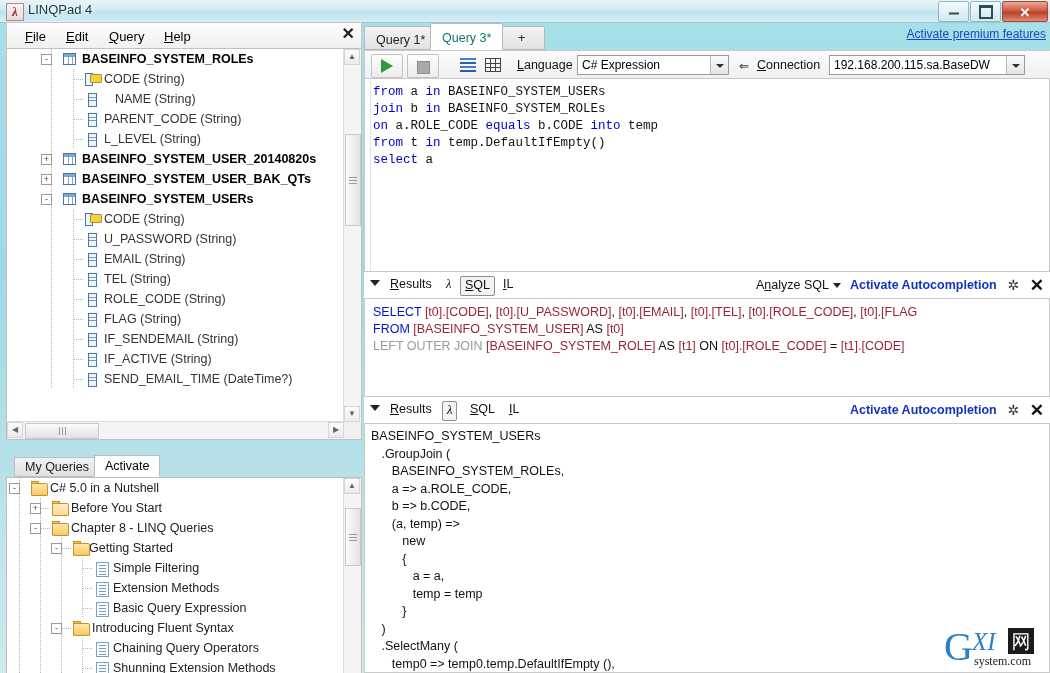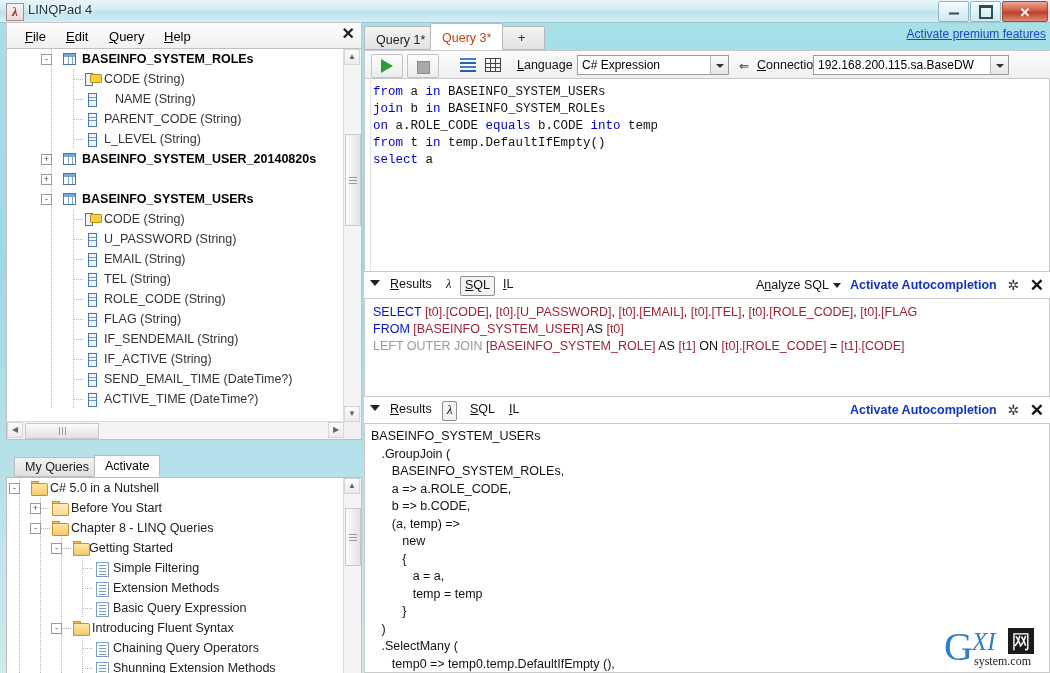--- a/index.html
+++ b/index.html
@@ -113,21 +113,21 @@
   .docico::before{content:"";position:absolute;left:2px;top:2px;right:2px;height:1px;background:#6f9ccb;
     box-shadow:0 3px 0 #6f9ccb,0 6px 0 #6f9ccb,0 9px 0 #6f9ccb;}
 
   
   .rightcol{position:absolute;left:364px;top:22px;width:686px;height:651px;}
   .qtabs{position:absolute;left:0;top:0;width:686px;height:28px;}
   .qtab{position:absolute;top:4px;height:24px;line-height:23px;padding:2px 11px;font-size:12.5px;
     border:1px solid #b9b9b9;box-sizing:border-box;
     background:linear-gradient(to bottom,#f4f4f4,#e2e2e2);color:#222;border-radius:2px 2px 0 0;}
   .qtab.active{top:1px;height:27px;line-height:25px;background:#fff;border-bottom-color:#fff;
-    color:#c2410c;z-index:4;}
+    color:#0f766e;z-index:4;}
   .premium{position:absolute;right:4px;top:5px;font-size:12px;color:#1b48c4;
     text-decoration:underline;}
 
   .toolbar{position:absolute;left:0;top:28px;width:738px;height:28px;
     background:linear-gradient(to bottom,#fbfbfb,#eef0f1);border:1px solid #c9c9c9;
     border-bottom:none;box-sizing:border-box;}
   .tb-btn{position:absolute;top:3px;width:30px;height:22px;border:1px solid #c3c3c3;border-radius:2px;
     background:linear-gradient(to bottom,#fdfdfd,#ececec);}
   .play{position:absolute;left:9px;top:4px;width:0;height:0;border-left:12px solid #2f9b3a;
     border-top:7px solid transparent;border-bottom:7px solid transparent;}
@@ -237,35 +237,34 @@
       <div class="treescroll" id="treescroll">
           <div class="tnode tbl"><span class="dots" style="left: 44px;"></span><i class="twist" style="left: 34px;">-</i><span class="gridico" style="left: 56px;"></span><span class="lbl" style="margin-left: 75px; display: inline-block;">BASEINFO_SYSTEM_ROLEs</span></div>
           <div class="tnode"><span class="dots" style="left: 44px;"></span><span class="dots" style="left: 66px;"></span><span class="elbow" style="left: 67px; top: 10px; width: 9px;"></span><span class="keyico" style="left: 78px;">
               <span class="c"></span>
               <span class="k"></span>
             </span><span class="lbl" style="margin-left: 97px; display: inline-block;">CODE (String)</span></div>
           <div class="tnode"><span class="dots" style="left: 44px;"></span><span class="dots" style="left: 66px;"></span><span class="elbow" style="left: 67px; top: 10px; width: 9px;"></span><span class="colico" style="left: 81px;"></span><span class="lbl" style="margin-left: 108px; display: inline-block;">NAME (String)</span></div>
           <div class="tnode"><span class="dots" style="left: 44px;"></span><span class="dots" style="left: 66px;"></span><span class="elbow" style="left: 67px; top: 10px; width: 9px;"></span><span class="colico" style="left: 81px;"></span><span class="lbl" style="margin-left: 97px; display: inline-block;">PARENT_CODE (String)</span></div>
           <div class="tnode"><span class="dots" style="left: 44px;"></span><span class="dots" style="left: 66px;"></span><span class="elbow" style="left: 67px; top: 10px; width: 9px;"></span><span class="colico" style="left: 81px;"></span><span class="lbl" style="margin-left: 97px; display: inline-block;">L_LEVEL (String)</span></div>
           <div class="tnode tbl"><span class="dots" style="left: 44px;"></span><i class="twist" style="left: 34px;">+</i><span class="gridico" style="left: 56px;"></span><span class="lbl" style="margin-left: 75px; display: inline-block;">BASEINFO_SYSTEM_USER_20140820s</span></div>
-          <div class="tnode tbl"><span class="dots" style="left: 44px;"></span><i class="twist" style="left: 34px;">+</i><span class="gridico" style="left: 56px;"></span></div>
+          <div class="tnode tbl"><span class="dots" style="left: 44px;"></span><i class="twist" style="left: 34px;">+</i><span class="gridico" style="left: 56px;"></span><span class="lbl" style="margin-left: 75px; display: inline-block;">BASEINFO_SYSTEM_USER_BAK_QTs</span></div>
           <div class="tnode tbl"><span class="dots" style="left: 44px;"></span><i class="twist" style="left: 34px;">-</i><span class="gridico" style="left: 56px;"></span><span class="lbl" style="margin-left: 75px; display: inline-block;">BASEINFO_SYSTEM_USERs</span></div>
           <div class="tnode"><span class="dots" style="left: 44px;"></span><span class="dots" style="left: 66px;"></span><span class="elbow" style="left: 67px; top: 10px; width: 9px;"></span><span class="keyico" style="left: 78px;">
               <span class="c"></span>
               <span class="k"></span>
             </span><span class="lbl" style="margin-left: 97px; display: inline-block;">CODE (String)</span></div>
           <div class="tnode"><span class="dots" style="left: 44px;"></span><span class="dots" style="left: 66px;"></span><span class="elbow" style="left: 67px; top: 10px; width: 9px;"></span><span class="colico" style="left: 81px;"></span><span class="lbl" style="margin-left: 97px; display: inline-block;">U_PASSWORD (String)</span></div>
           <div class="tnode"><span class="dots" style="left: 44px;"></span><span class="dots" style="left: 66px;"></span><span class="elbow" style="left: 67px; top: 10px; width: 9px;"></span><span class="colico" style="left: 81px;"></span><span class="lbl" style="margin-left: 97px; display: inline-block;">EMAIL (String)</span></div>
           <div class="tnode"><span class="dots" style="left: 44px;"></span><span class="dots" style="left: 66px;"></span><span class="elbow" style="left: 67px; top: 10px; width: 9px;"></span><span class="colico" style="left: 81px;"></span><span class="lbl" style="margin-left: 97px; display: inline-block;">TEL (String)</span></div>
           <div class="tnode"><span class="dots" style="left: 44px;"></span><span class="dots" style="left: 66px;"></span><span class="elbow" style="left: 67px; top: 10px; width: 9px;"></span><span class="colico" style="left: 81px;"></span><span class="lbl" style="margin-left: 97px; display: inline-block;">ROLE_CODE (String)</span></div>
           <div class="tnode"><span class="dots" style="left: 44px;"></span><span class="dots" style="left: 66px;"></span><span class="elbow" style="left: 67px; top: 10px; width: 9px;"></span><span class="colico" style="left: 81px;"></span><span class="lbl" style="margin-left: 97px; display: inline-block;">FLAG (String)</span></div>
           <div class="tnode"><span class="dots" style="left: 44px;"></span><span class="dots" style="left: 66px;"></span><span class="elbow" style="left: 67px; top: 10px; width: 9px;"></span><span class="colico" style="left: 81px;"></span><span class="lbl" style="margin-left: 97px; display: inline-block;">IF_SENDEMAIL (String)</span></div>
           <div class="tnode"><span class="dots" style="left: 44px;"></span><span class="dots" style="left: 66px;"></span><span class="elbow" style="left: 67px; top: 10px; width: 9px;"></span><span class="colico" style="left: 81px;"></span><span class="lbl" style="margin-left: 97px; display: inline-block;">IF_ACTIVE (String)</span></div>
           <div class="tnode"><span class="dots" style="left: 44px;"></span><span class="dots" style="left: 66px;"></span><span class="elbow" style="left: 67px; top: 10px; width: 9px;"></span><span class="colico" style="left: 81px;"></span><span class="lbl" style="margin-left: 97px; display: inline-block;">SEND_EMAIL_TIME (DateTime?)</span></div>
-          <div class="tnode"><span class="dots" style="left: 44px;"></span><span class="dots" style="left: 66px;"></span><span class="elbow" style="left: 67px; top: 10px; width: 9px;"></span><span class="colico" style="left: 81px;"></span><span class="lbl" style="margin-left: 97px; display: inline-block;">ACTIVE_TIME (DateTime?)</span></div>
         </div>
       <div class="vscroll">
         <div class="arrow up">▲</div>
         <div class="thumb" style="top:85px;height:90px"></div>
         <div class="arrow dn">▼</div>
       </div>
       <div class="hscroll">
         <div class="arrow lf">◀</div>
         <div class="thumb" style="left:18px;width:72px"></div>
         <div class="arrow rt">▶</div>
@@ -337,21 +336,21 @@
           <span></span>
       </div>
       <div class="ico-grid" style="left:120px"></div>
       <div class="tb-label" style="left:152px"><u>L</u>anguage</div>
       <div class="combo" style="left:212px;width:152px">
         <span>C# Expression</span>
         <span class="arrowbx"></span>
       </div>
       <div class="backarrow" style="left:374px">⇐</div>
       <div class="tb-label" style="left:392px"><u>C</u>onnection</div>
-      <div class="combo" style="left:448px;width:196px">
+      <div class="combo" style="left:464px;width:196px">
         <span>192.168.200.115.sa.BaseDW</span>
         <span class="arrowbx"></span>
       </div>
       <div class="tb-x">✕</div>
     </div>
 
     <div class="editor">
       <div class="gutter"></div>
       <div class="code" id="editorcode"><div><span class="kw">from</span><span class="pln"> a </span><span class="kw">in</span><span class="pln"> BASEINFO_SYSTEM_USERs</span></div><div><span class="kw">join</span><span class="pln"> b </span><span class="kw">in</span><span class="pln"> BASEINFO_SYSTEM_ROLEs</span></div><div><span class="kw">on</span><span class="pln"> a.ROLE_CODE </span><span class="kw">equals</span><span class="pln"> b.CODE </span><span class="kw">into</span><span class="pln"> temp</span></div><div><span class="kw">from</span><span class="pln"> t </span><span class="kw">in</span><span class="pln"> temp.DefaultIfEmpty()</span></div><div><span class="kw">select</span><span class="pln"> a</span></div></div>
     </div>

